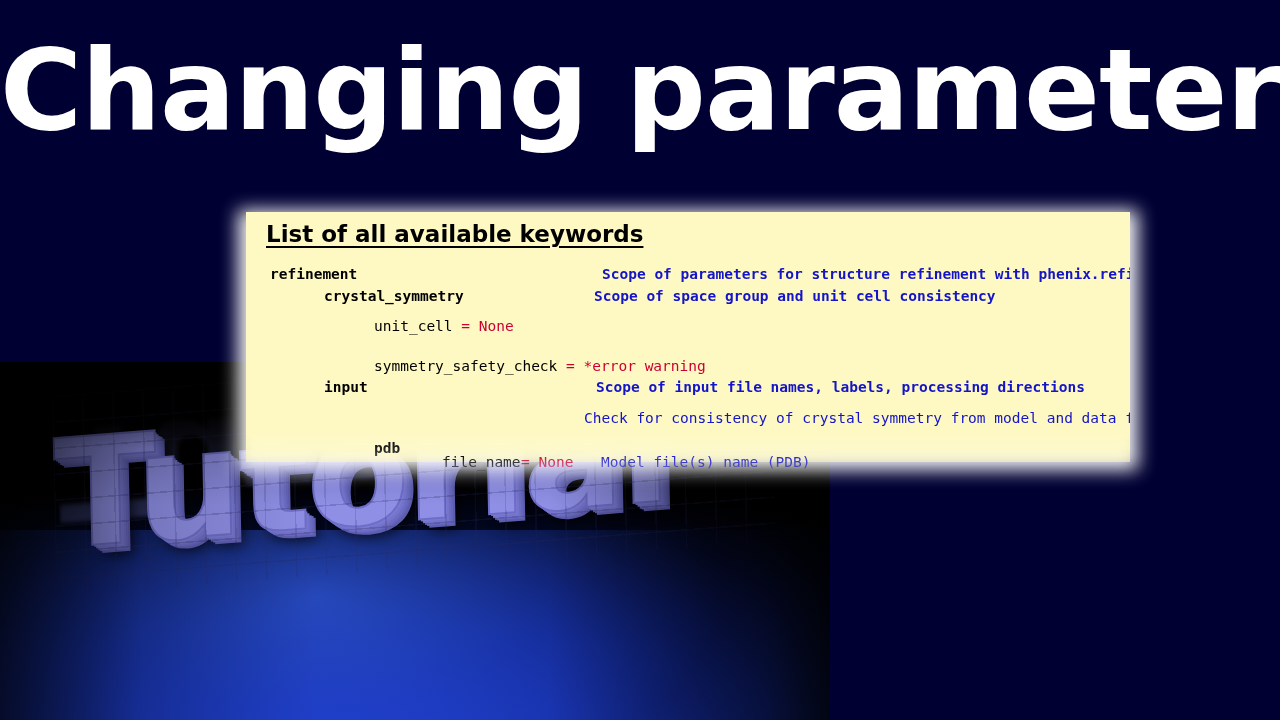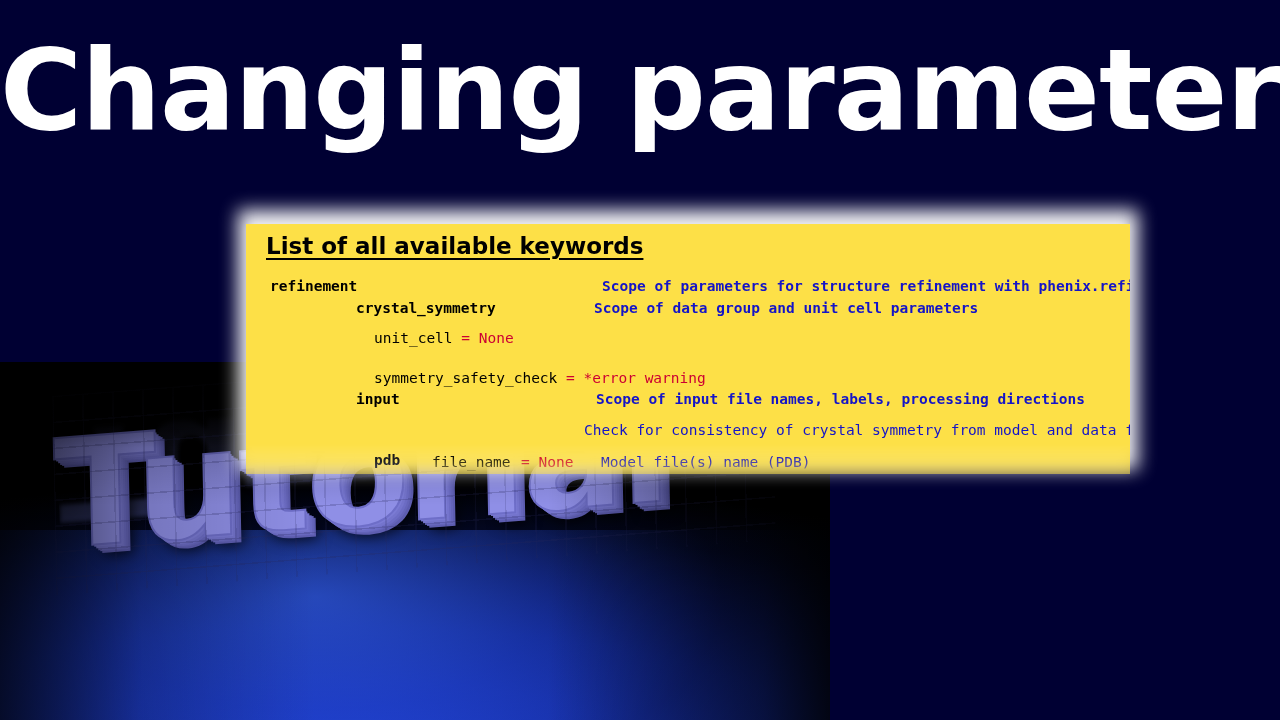--- a/index.html
+++ b/index.html
@@ -132,24 +132,24 @@
     top: 210px;
     width: 900px;
     height: 260px;
     background: #ffffff;
     filter: blur(9px);
     opacity: 0.95;
   }
   .param-panel {
     position: absolute;
     left: 246px;
-    top: 224px;
+    top: 212px;
     width: 884px;
     height: 250px;
-    background: #fde047;
+    background: #fef9c3;
     overflow: hidden;
     -webkit-mask-image: linear-gradient(to bottom, rgba(0,0,0,1) 0%,
       rgba(0,0,0,1) 88%, rgba(0,0,0,0.85) 95%, rgba(0,0,0,0.55) 100%);
             mask-image: linear-gradient(to bottom, rgba(0,0,0,1) 0%,
       rgba(0,0,0,1) 88%, rgba(0,0,0,0.85) 95%, rgba(0,0,0,0.55) 100%);
   }
   .panel-heading {
     position: absolute;
     left: 20px;
     top: 9px;
@@ -187,21 +187,21 @@
     top: 0;
     color: #1414c8;
     font-family: "DejaVu Sans Mono", monospace;
     font-size: 14.5px;
   }
   .kw-doc.bold { font-weight: bold; }
   .kw-spacer { height: 9px; }
 
   
   .ind0 { left: 24px; }
-  .ind1 { left: 78px; margin-left: 32px; }
+  .ind1 { left: 78px; }
   .ind2 { left: 128px; }
   .ind3 { left: 180px; }
 
   
   .kw-row-last {
     position: absolute;
     left: 246px;
     top: 454px;
     width: 884px;
     height: 22px;
@@ -232,21 +232,21 @@
 
   <div class="param-panel">
     <div class="panel-heading">List of all available keywords</div>
     <div class="kw-list">
         <div class="kw-row">
           <span class="kw-name ind0 bold">refinement</span>
           <span class="kw-doc bold" style="left: 356px;">Scope of parameters for structure refinement with phenix.refine</span>
         </div>
         <div class="kw-row">
           <span class="kw-name ind1 bold">crystal_symmetry</span>
-          <span class="kw-doc bold" style="left: 348px;">Scope of data group and unit cell parameters</span>
+          <span class="kw-doc bold" style="left: 348px;">Scope of space group and unit cell consistency</span>
         </div>
         <div class="kw-spacer"></div>
         <div class="kw-row">
           <span class="kw-name ind2">unit_cell<span class="kw-val"> = None</span></span>
         </div>
         <div class="kw-spacer"></div>
         <div class="kw-spacer"></div>
         <div class="kw-row">
           <span class="kw-name ind2">symmetry_safety_check<span class="kw-val"> = *error warning</span></span>
         </div>
@@ -259,18 +259,18 @@
           <span class="kw-doc" style="left: 338px;">Check for consistency of crystal symmetry from model and data files</span>
         </div>
         <div class="kw-spacer"></div>
         <div class="kw-row">
           <span class="kw-name ind2 bold">pdb</span>
         </div>
       </div>
   </div>
 
   <div class="kw-row-last">
-    <span class="kw-name ind3" style="position:absolute;left:186px;">file_name</span>
+    <span class="kw-name ind3" style="position:absolute;left:196px;">file_name</span>
     <span class="kw-val" style="position:absolute;left:275px;">= None</span>
     <span class="kw-doc" style="position:absolute;left:355px;">Model file(s) name (PDB)</span>
   </div>
 
 </div>
 
 </body></html>

